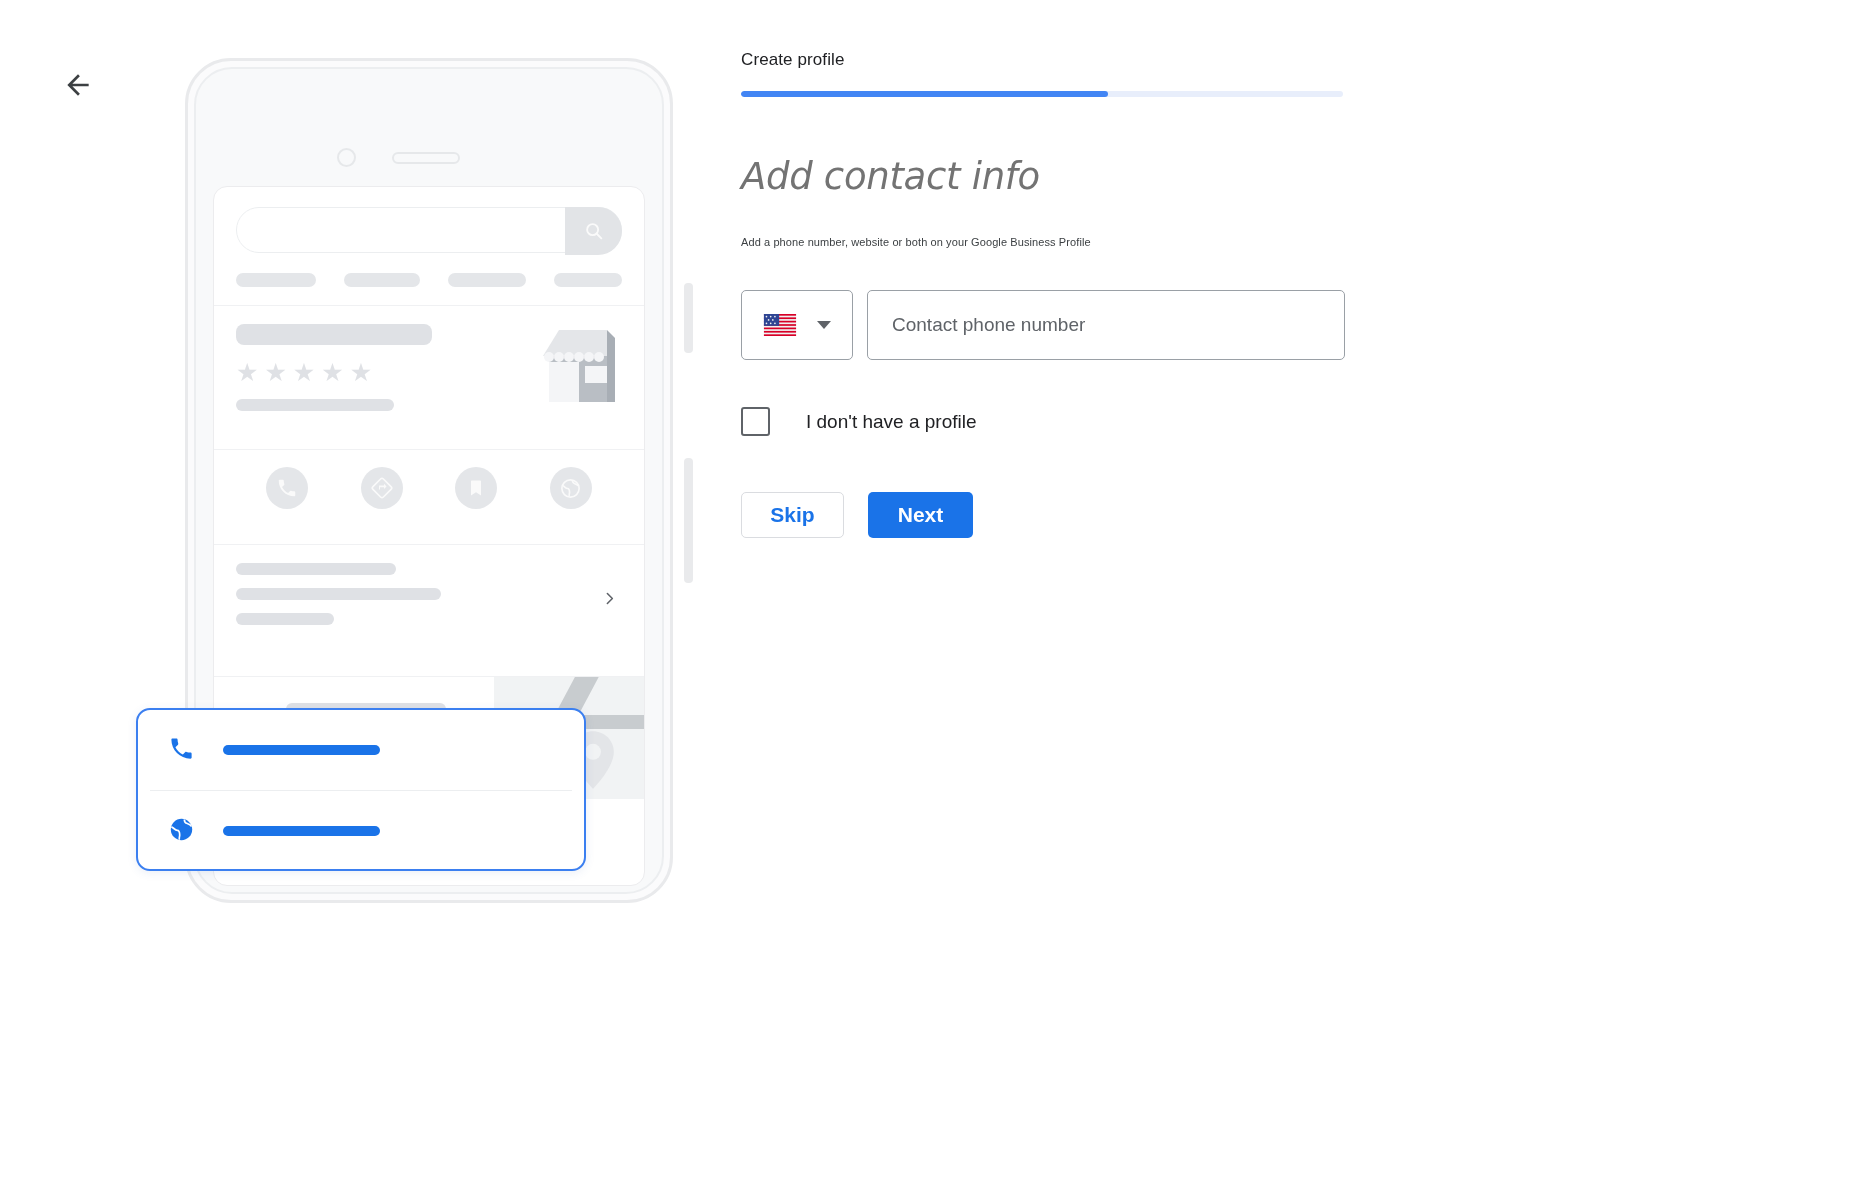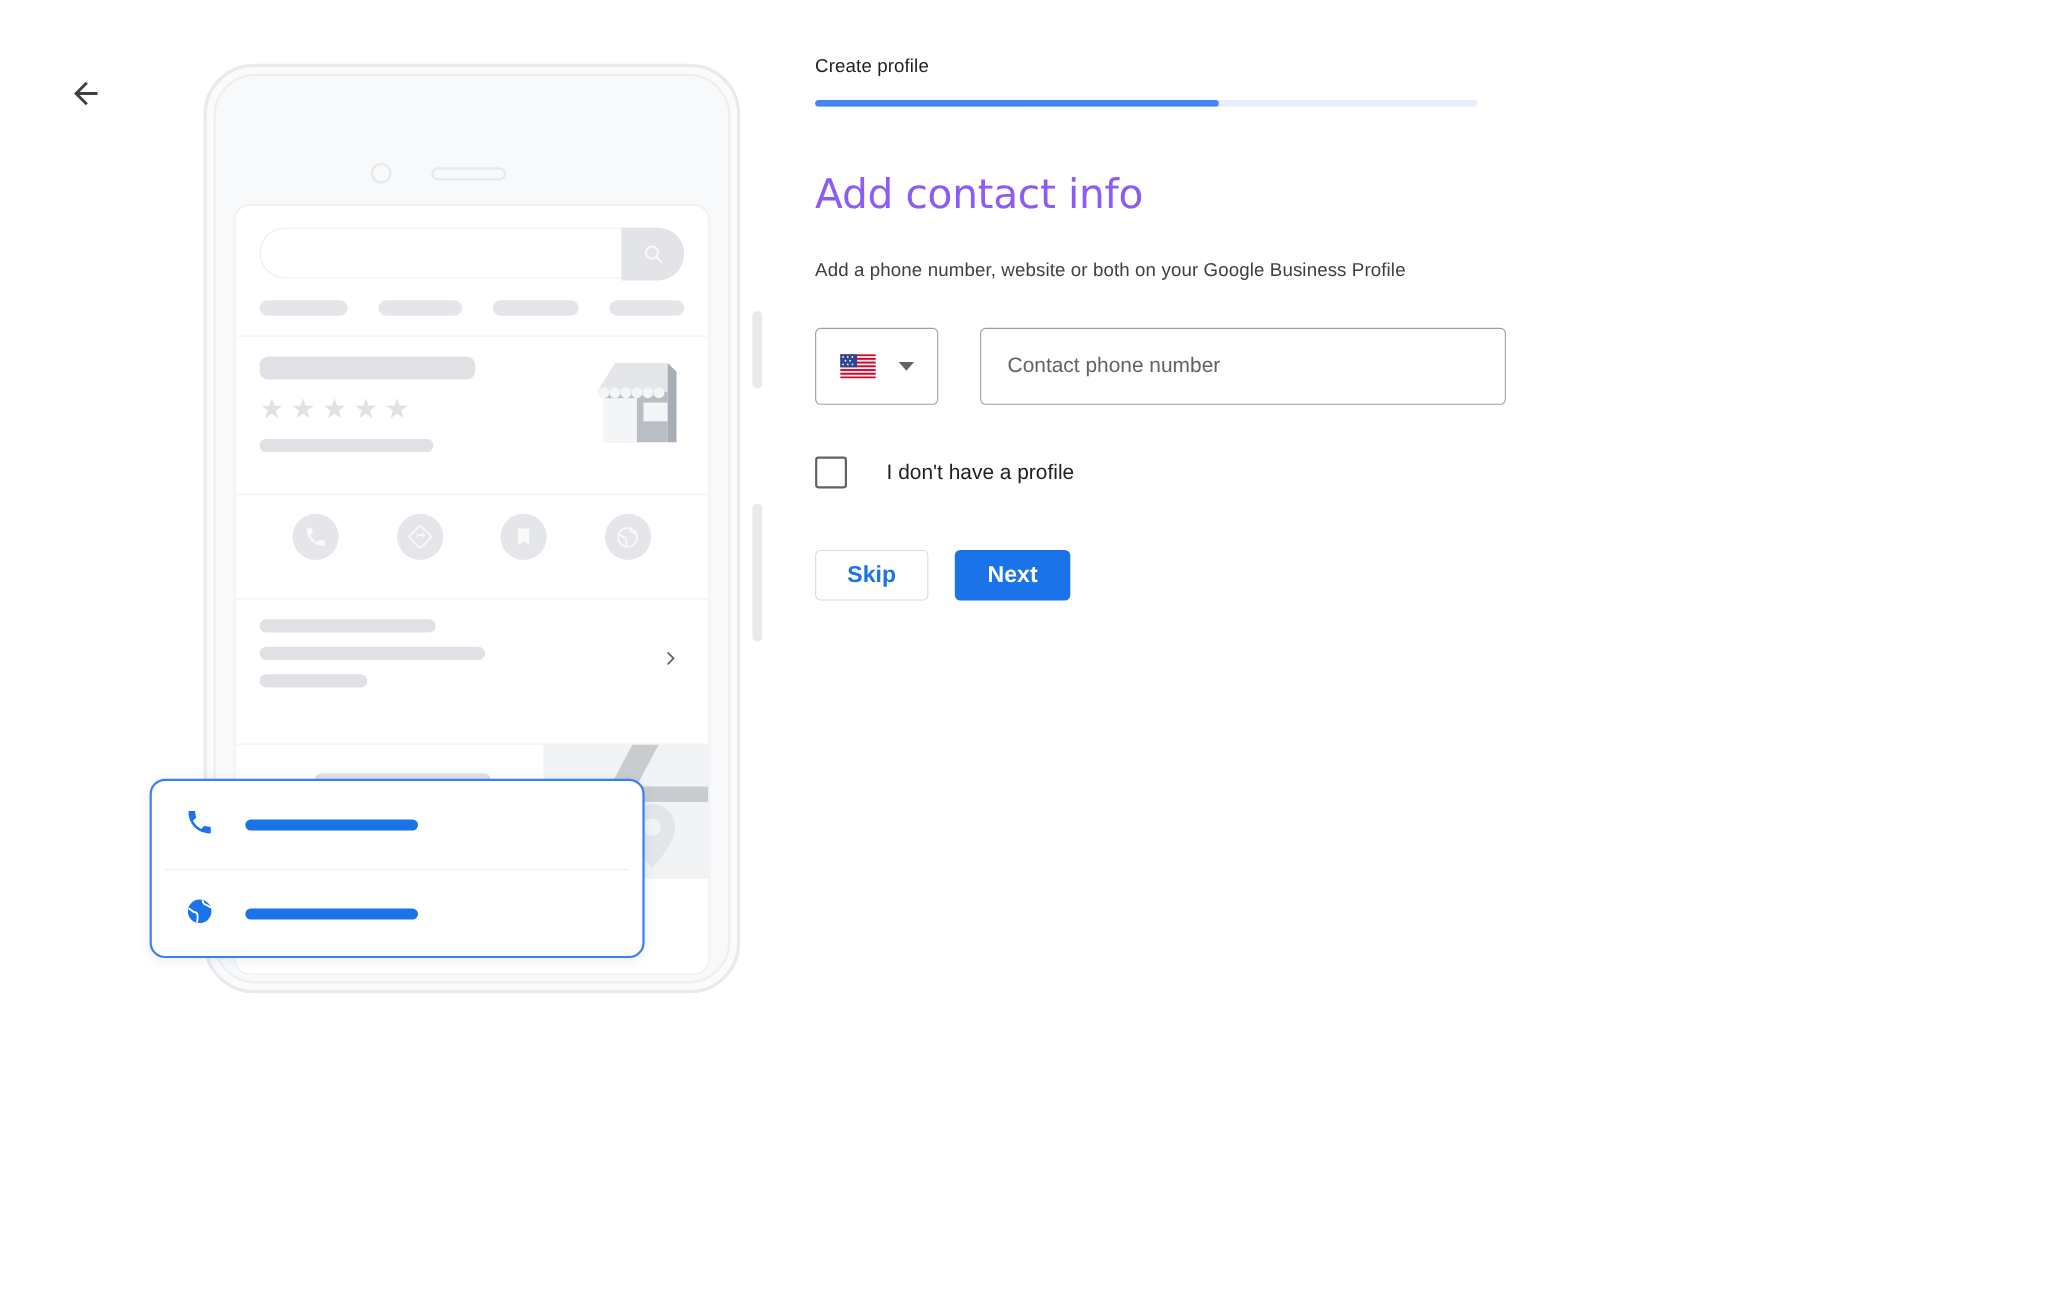--- a/index.html
+++ b/index.html
@@ -152,26 +152,26 @@
     font-size: 17px; color: #202124; padding-top: 50px; letter-spacing: .1px;
   }
   .progress {
     margin-top: 21px; width: 602px; height: 6px;
     border-radius: 3px; background: #e8eefb; overflow: hidden;
   }
   .progress-fill { height: 100%; background: #4285F4; border-radius: 3px; }
 
   h1.title {
     font-family: "DejaVu Sans", sans-serif;
-    font-size: 37px; font-weight: 400; color: #8b5cf6;
-    margin: 58px 0 0 0; letter-spacing: -0.3px;
-  }
-  .subtitle { font-size: 17px; color: #3c4043; margin-top: 38px; letter-spacing: .1px; }
-
-  .row-fields { display: flex; gap: 38px; margin-top: 42px; }
+    font-size: 37px; font-weight: 400; color: #737373;
+    margin: 58px 0 0 0; letter-spacing: -0.3px; font-style: italic;
+  }
+  .subtitle { font-size: 11px; color: #3c4043; margin-top: 38px; letter-spacing: .1px; }
+
+  .row-fields { display: flex; gap: 14px; margin-top: 42px; }
   .country-select {
     width: 112px; height: 70px;
     border: 1px solid #9aa0a6; border-radius: 5px;
     display: flex; align-items: center; justify-content: center; gap: 20px;
     background: #fff; cursor: pointer;
   }
   .caret {
     width: 0; height: 0;
     border-left: 7px solid transparent; border-right: 7px solid transparent;
     border-top: 8px solid #5f6368;

